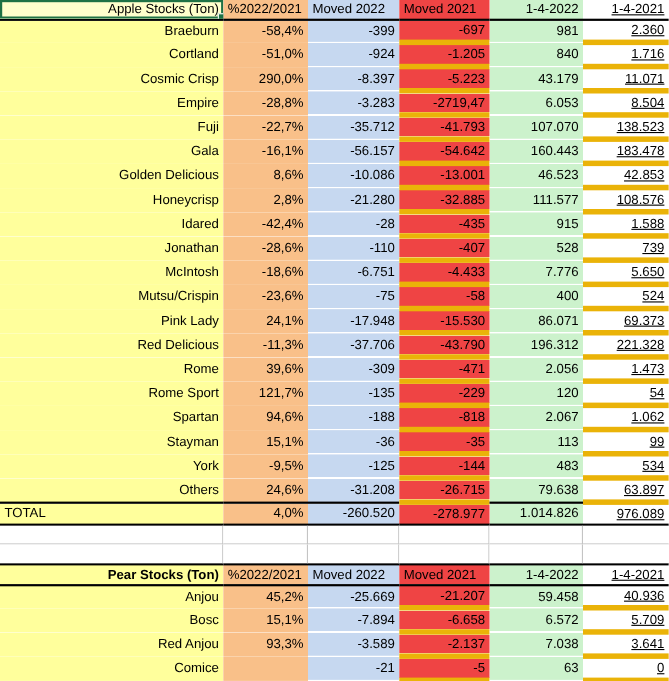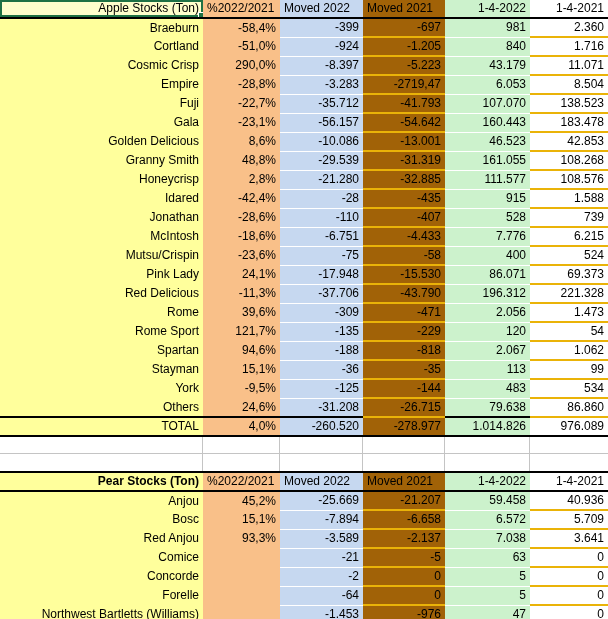--- a/index.html
+++ b/index.html
@@ -27,33 +27,33 @@
     overflow: hidden;
     white-space: nowrap;
     font-weight: normal;
     text-align: right;
     box-sizing: border-box;
   }
   
   .col-name { background: var(--yellow, #ffff9c); text-align: left; }
   .col-pct  { background: var(--orange, #f9c089); }
   .col-m22  { background: var(--blue, #c6d8f0); }
-  .col-m21  { background: #a16207; }
+  .col-m21  { background: #ef4444; }
   .col-s22  { background: var(--green, #ccf2cc); }
-  .col-s21  { background: #ffffff; }
+  .col-s21  { background: #ffffff; text-decoration: underline; }
   
   tbody .col-m22, tbody .col-s22 { border-bottom: 1px solid rgba(255,255,255,0.65); }
-  tbody .col-m21, tbody .col-s21 { border-bottom: 2px solid #eab308; }
+  tbody .col-m21, tbody .col-s21 { border-bottom: 5px solid #eab308; }
   
   thead th { font-weight: bold; border-bottom: 2px solid #000; }
   thead th.left { text-align: left; }
   table.pear thead th { border-top: 2px solid #000; margin-top: 16px; }
   
   tfoot td { font-weight: bold; border-top: 2px solid #000; border-bottom: 2px solid #000; }
-  tfoot td.col-name { text-align: right; }
+  tfoot td.col-name { text-align: left; }
   
   th.a1 { position: relative; background: var(--a1-yellow, #ffffcc); text-align: left; }
   .a1-selection {
     position: absolute;
     inset: 0;
     border: 2px solid var(--selection-green, #1e7145);
     pointer-events: none;
   }
   .fill-handle {
     position: absolute;
@@ -141,43 +141,35 @@
       <tr>
         <td class="col-name">Fuji</td>
         <td class="col-pct">-22,7%</td>
         <td class="col-m22">-35.712</td>
         <td class="col-m21">-41.793</td>
         <td class="col-s22">107.070</td>
         <td class="col-s21">138.523</td>
       </tr>
       <tr>
         <td class="col-name">Gala</td>
-        <td class="col-pct">-23,1%</td>
+        <td class="col-pct">-16,1%</td>
         <td class="col-m22">-56.157</td>
         <td class="col-m21">-54.642</td>
         <td class="col-s22">160.443</td>
         <td class="col-s21">183.478</td>
       </tr>
       <tr>
         <td class="col-name">Golden Delicious</td>
         <td class="col-pct">8,6%</td>
         <td class="col-m22">-10.086</td>
         <td class="col-m21">-13.001</td>
         <td class="col-s22">46.523</td>
         <td class="col-s21">42.853</td>
       </tr>
       <tr>
-        <td class="col-name">Granny Smith</td>
-        <td class="col-pct">48,8%</td>
-        <td class="col-m22">-29.539</td>
-        <td class="col-m21">-31.319</td>
-        <td class="col-s22">161.055</td>
-        <td class="col-s21">108.268</td>
-      </tr>
-      <tr>
         <td class="col-name">Honeycrisp</td>
         <td class="col-pct">2,8%</td>
         <td class="col-m22">-21.280</td>
         <td class="col-m21">-32.885</td>
         <td class="col-s22">111.577</td>
         <td class="col-s21">108.576</td>
       </tr>
       <tr>
         <td class="col-name">Idared</td>
         <td class="col-pct">-42,4%</td>
@@ -193,21 +185,21 @@
         <td class="col-m21">-407</td>
         <td class="col-s22">528</td>
         <td class="col-s21">739</td>
       </tr>
       <tr>
         <td class="col-name">McIntosh</td>
         <td class="col-pct">-18,6%</td>
         <td class="col-m22">-6.751</td>
         <td class="col-m21">-4.433</td>
         <td class="col-s22">7.776</td>
-        <td class="col-s21">6.215</td>
+        <td class="col-s21">5.650</td>
       </tr>
       <tr>
         <td class="col-name">Mutsu/Crispin</td>
         <td class="col-pct">-23,6%</td>
         <td class="col-m22">-75</td>
         <td class="col-m21">-58</td>
         <td class="col-s22">400</td>
         <td class="col-s21">524</td>
       </tr>
       <tr>
@@ -265,21 +257,21 @@
         <td class="col-m21">-144</td>
         <td class="col-s22">483</td>
         <td class="col-s21">534</td>
       </tr>
       <tr>
         <td class="col-name">Others</td>
         <td class="col-pct">24,6%</td>
         <td class="col-m22">-31.208</td>
         <td class="col-m21">-26.715</td>
         <td class="col-s22">79.638</td>
-        <td class="col-s21">86.860</td>
+        <td class="col-s21">63.897</td>
       </tr>
     </tbody>
   <tfoot>
     <tr>
       <td class="col-name">TOTAL</td>
       <td class="col-pct">4,0%</td>
       <td class="col-m22">-260.520</td>
       <td class="col-m21">-278.977</td>
       <td class="col-s22">1.014.826</td>
       <td class="col-s21">976.089</td>

